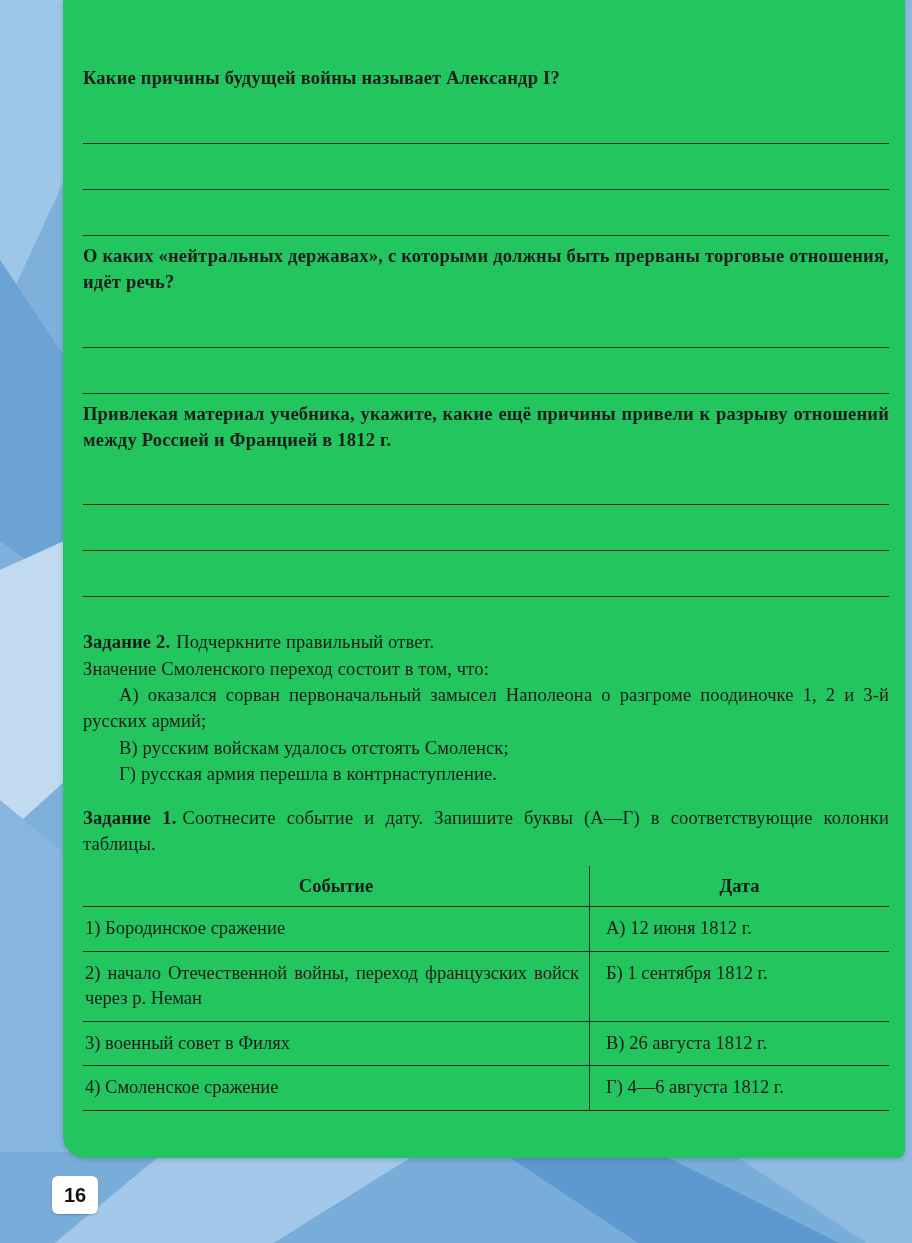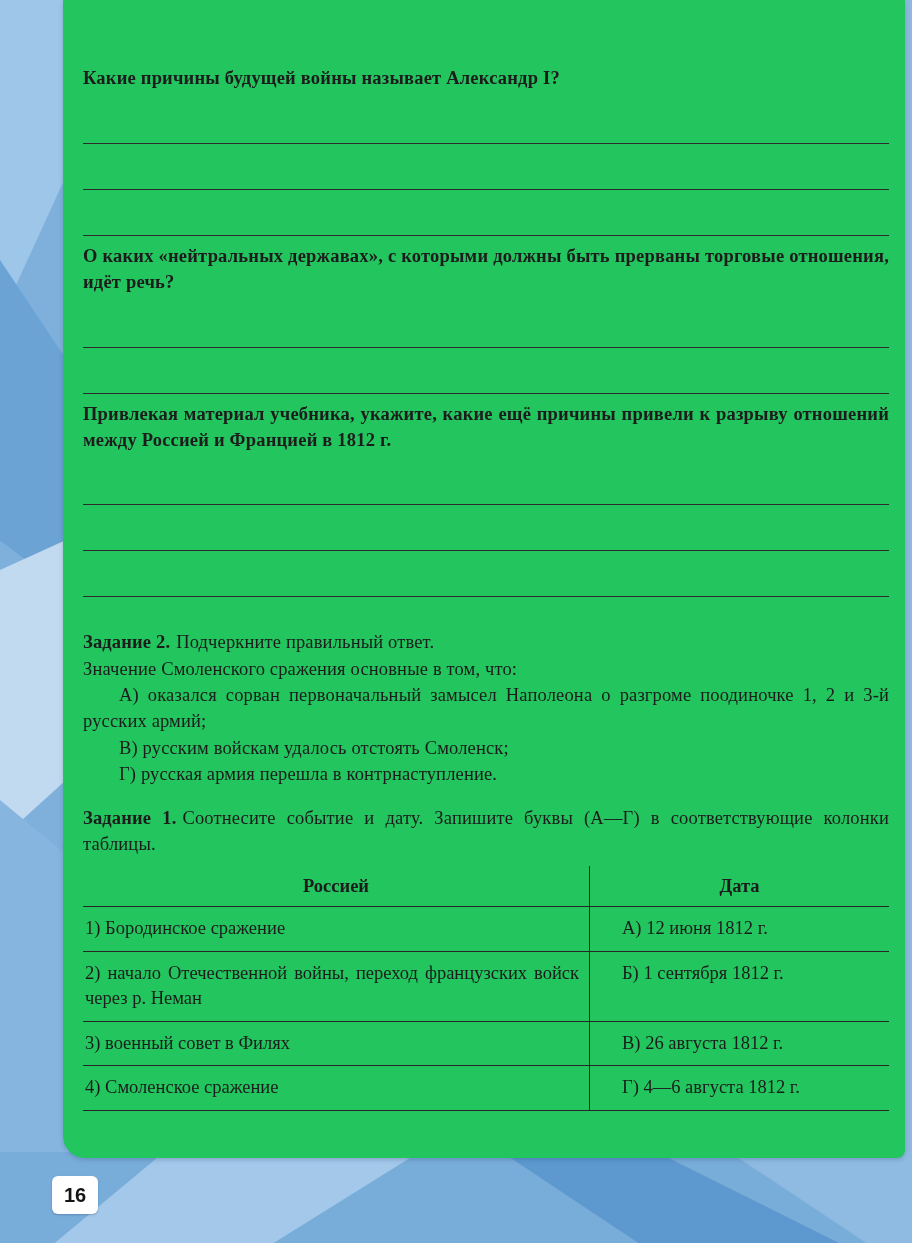--- a/index.html
+++ b/index.html
@@ -37,21 +37,21 @@
   .task2{margin-top:32px;}
   .task3{margin-top:18px;}
   .task-label{font-weight:bold;padding-right:6px;}
   .opt{font-size:18.5px;line-height:1.42;text-align:justify;text-indent:36px;letter-spacing:.15px;}
 
   
   .match-table{margin-top:8px;display:grid;grid-template-columns:506px 1fr;font-size:18.5px;}
   .cell{line-height:1.38;}
   .cell.head{font-weight:bold;text-align:center;padding:8px 4px 7px;border-bottom:1.4px solid #262626;}
   .cell.left{padding:9px 10px 9px 2px;text-align:justify;border-bottom:1.2px solid #262626;}
-  .cell.right{padding:9px 4px 9px 32px;border-left:1.4px solid #262626;border-bottom:1.2px solid #262626;font-family:Liberation Serif, serif;}
+  .cell.right{padding:9px 4px 9px 16px;border-left:1.4px solid #262626;border-bottom:1.2px solid #262626;font-family:Liberation Serif, serif;}
   .cell.head.right-col{border-left:1.4px solid #262626;}
 
   
   .page-num{
     position:absolute;left:52px;top:1176px;width:46px;height:38px;
     background:#ffffff;border-radius:6px;display:flex;align-items:center;justify-content:center;
     font-family:"Liberation Sans", sans-serif;font-weight:bold;font-size:20px;color:#141414;
     box-shadow:0 1px 2px rgba(30,60,100,.3);
   }
 </style>
@@ -82,32 +82,32 @@
 
     <div class="q gap">Привлекая материал учебника, укажите, какие ещё причины привели к разрыву отношений между Россией и Францией в 1812 г.</div>
     <div class="ans-line"></div>
     <div class="ans-line"></div>
     <div class="ans-line"></div>
 
     <div class="task task2">
       <div>
         <span class="task-label">Задание 2.</span><span>Подчеркните правильный ответ.</span>
       </div>
-      <div>Значение Смоленского сражения основные в том, что:</div>
+      <div>Значение Смоленского переход состоит в том, что:</div>
       <div class="opt">А) оказался сорван первоначальный замысел Наполеона о разгроме поодиночке 1, 2 и 3-й русских армий;</div>
       <div class="opt">В) русским войскам удалось отстоять Смоленск;</div>
       <div class="opt">Г) русская армия перешла в контрнаступление.</div>
     </div>
 
     <div class="task task3">
       <span class="task-label">Задание 1.</span><span>Соотнесите событие и дату. Запишите буквы (А—Г) в соответствующие колонки таблицы.</span>
     </div>
 
     <div class="match-table">
-      <div class="cell head">Россией</div>
+      <div class="cell head">Событие</div>
       <div class="cell head right-col">Дата</div>
 
       <div class="cell left">1) Бородинское сражение</div>
       <div class="cell right">А) 12 июня 1812 г.</div>
 
       <div class="cell left">2) начало Отечественной войны, переход французских войск через р. Неман</div>
       <div class="cell right">Б) 1 сентября 1812 г.</div>
 
       <div class="cell left">3) военный совет в Филях</div>
       <div class="cell right">В) 26 августа 1812 г.</div>

